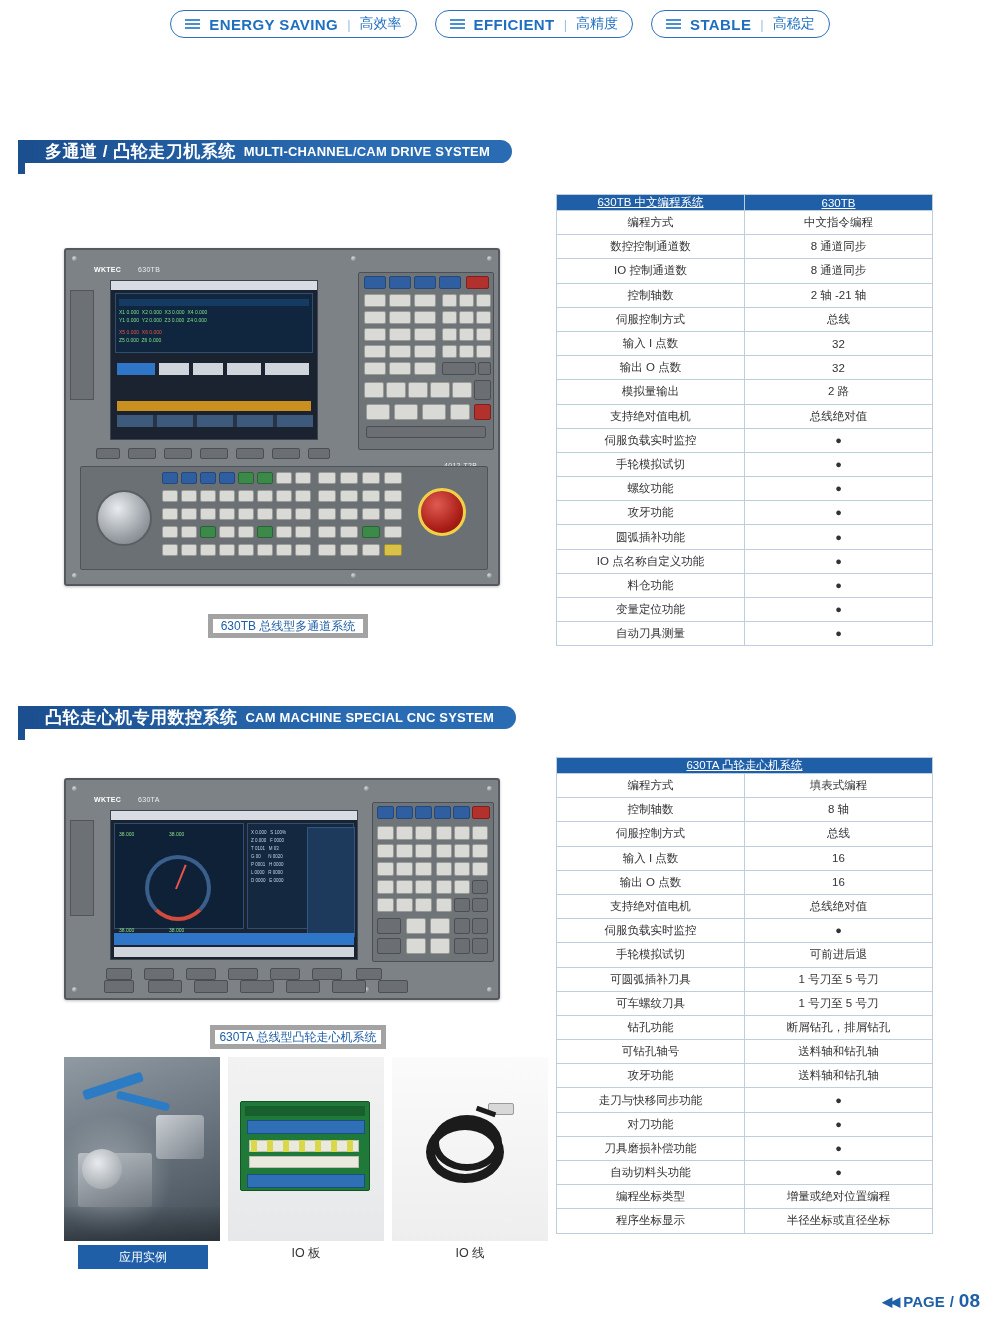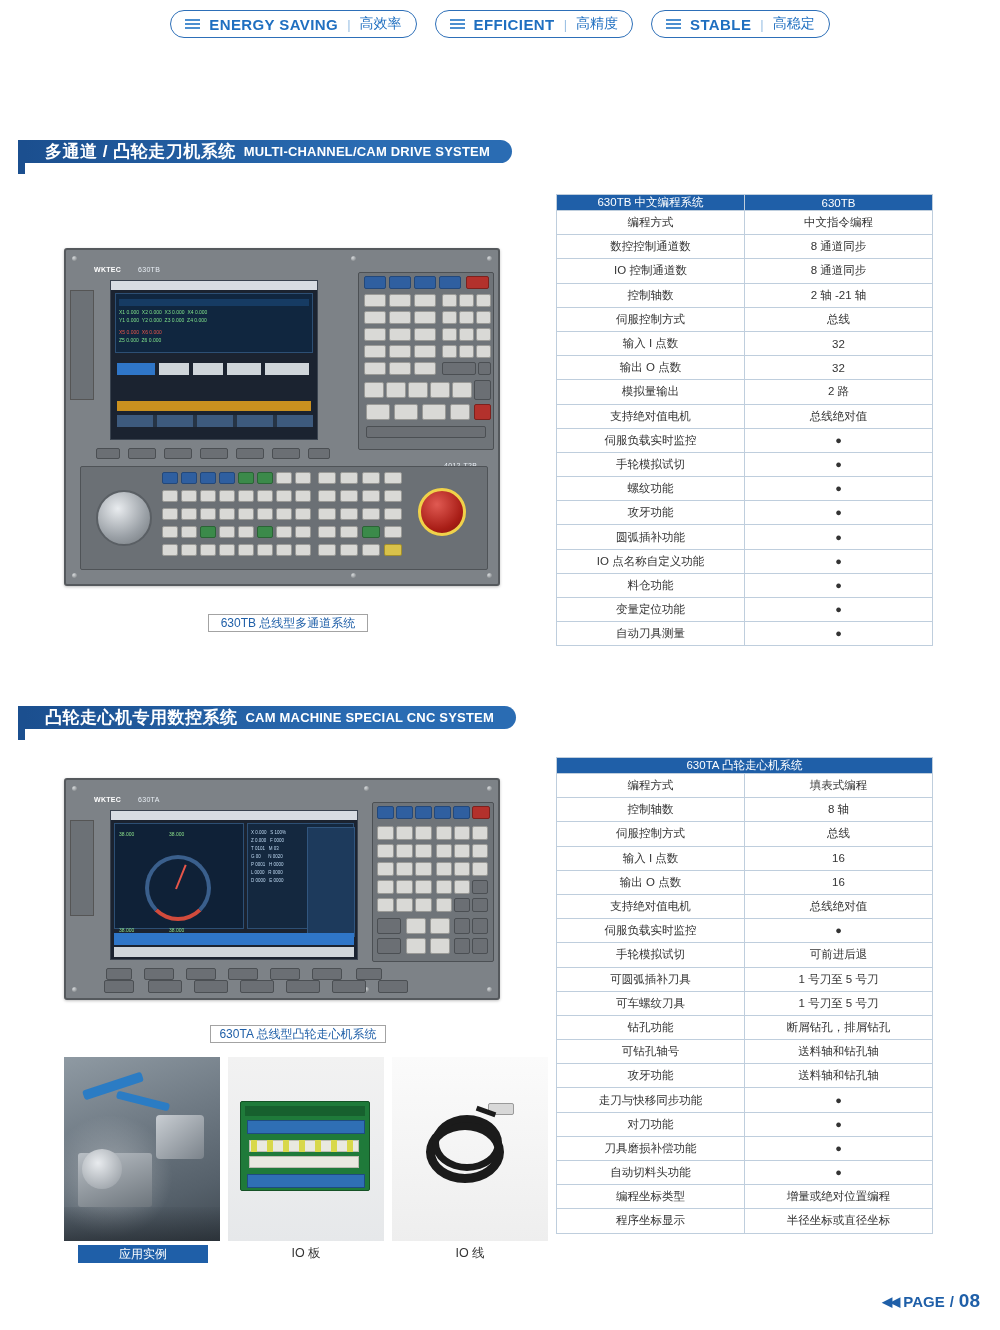--- a/index.html
+++ b/index.html
@@ -57,20 +57,21 @@
     color:#333;
     font-weight:normal;
     padding:0;
     height:24.2px;
   }
   table.spec thead td {
     background:#1f5fa8;
     color:#fff;
     font-size:11.5px;
     height:15px;
+    text-decoration:underline;
   }
   table.spec td.k { width:188px; }
   table.spec td.v { width:188px; }
   .dot { font-size:11px; line-height:1; }
 
   
   .panel-wrap { position:absolute; }
   .panel {
     background:#7d8287;
     border:2px solid #55595d;
@@ -105,26 +106,26 @@
   }
   .estop {
     position:absolute; border-radius:50%;
     background:radial-gradient(circle at 38% 32%,#e05a52,#a81d16 65%,#7c120d);
     border:3px solid #f0d24a;
   }
 
   
   .caption {
     position:absolute;
-    border:1px solid #a3a3a3;
+    border:5px solid #a3a3a3;
     color:#1f5fa8;
     font-size:12px;
     display:flex; align-items:center; justify-content:center;
     background:#fff;
-    height:18px;
+    height:24px;
   }
   .caption.solid {
     background:#1f5fa8; color:#fff; border-color:#1f5fa8;
   }
 
   
   .photo { position:absolute; overflow:hidden; }
   .photo-label {
     position:absolute; font-size:12.5px; color:#333; text-align:center;
   }

